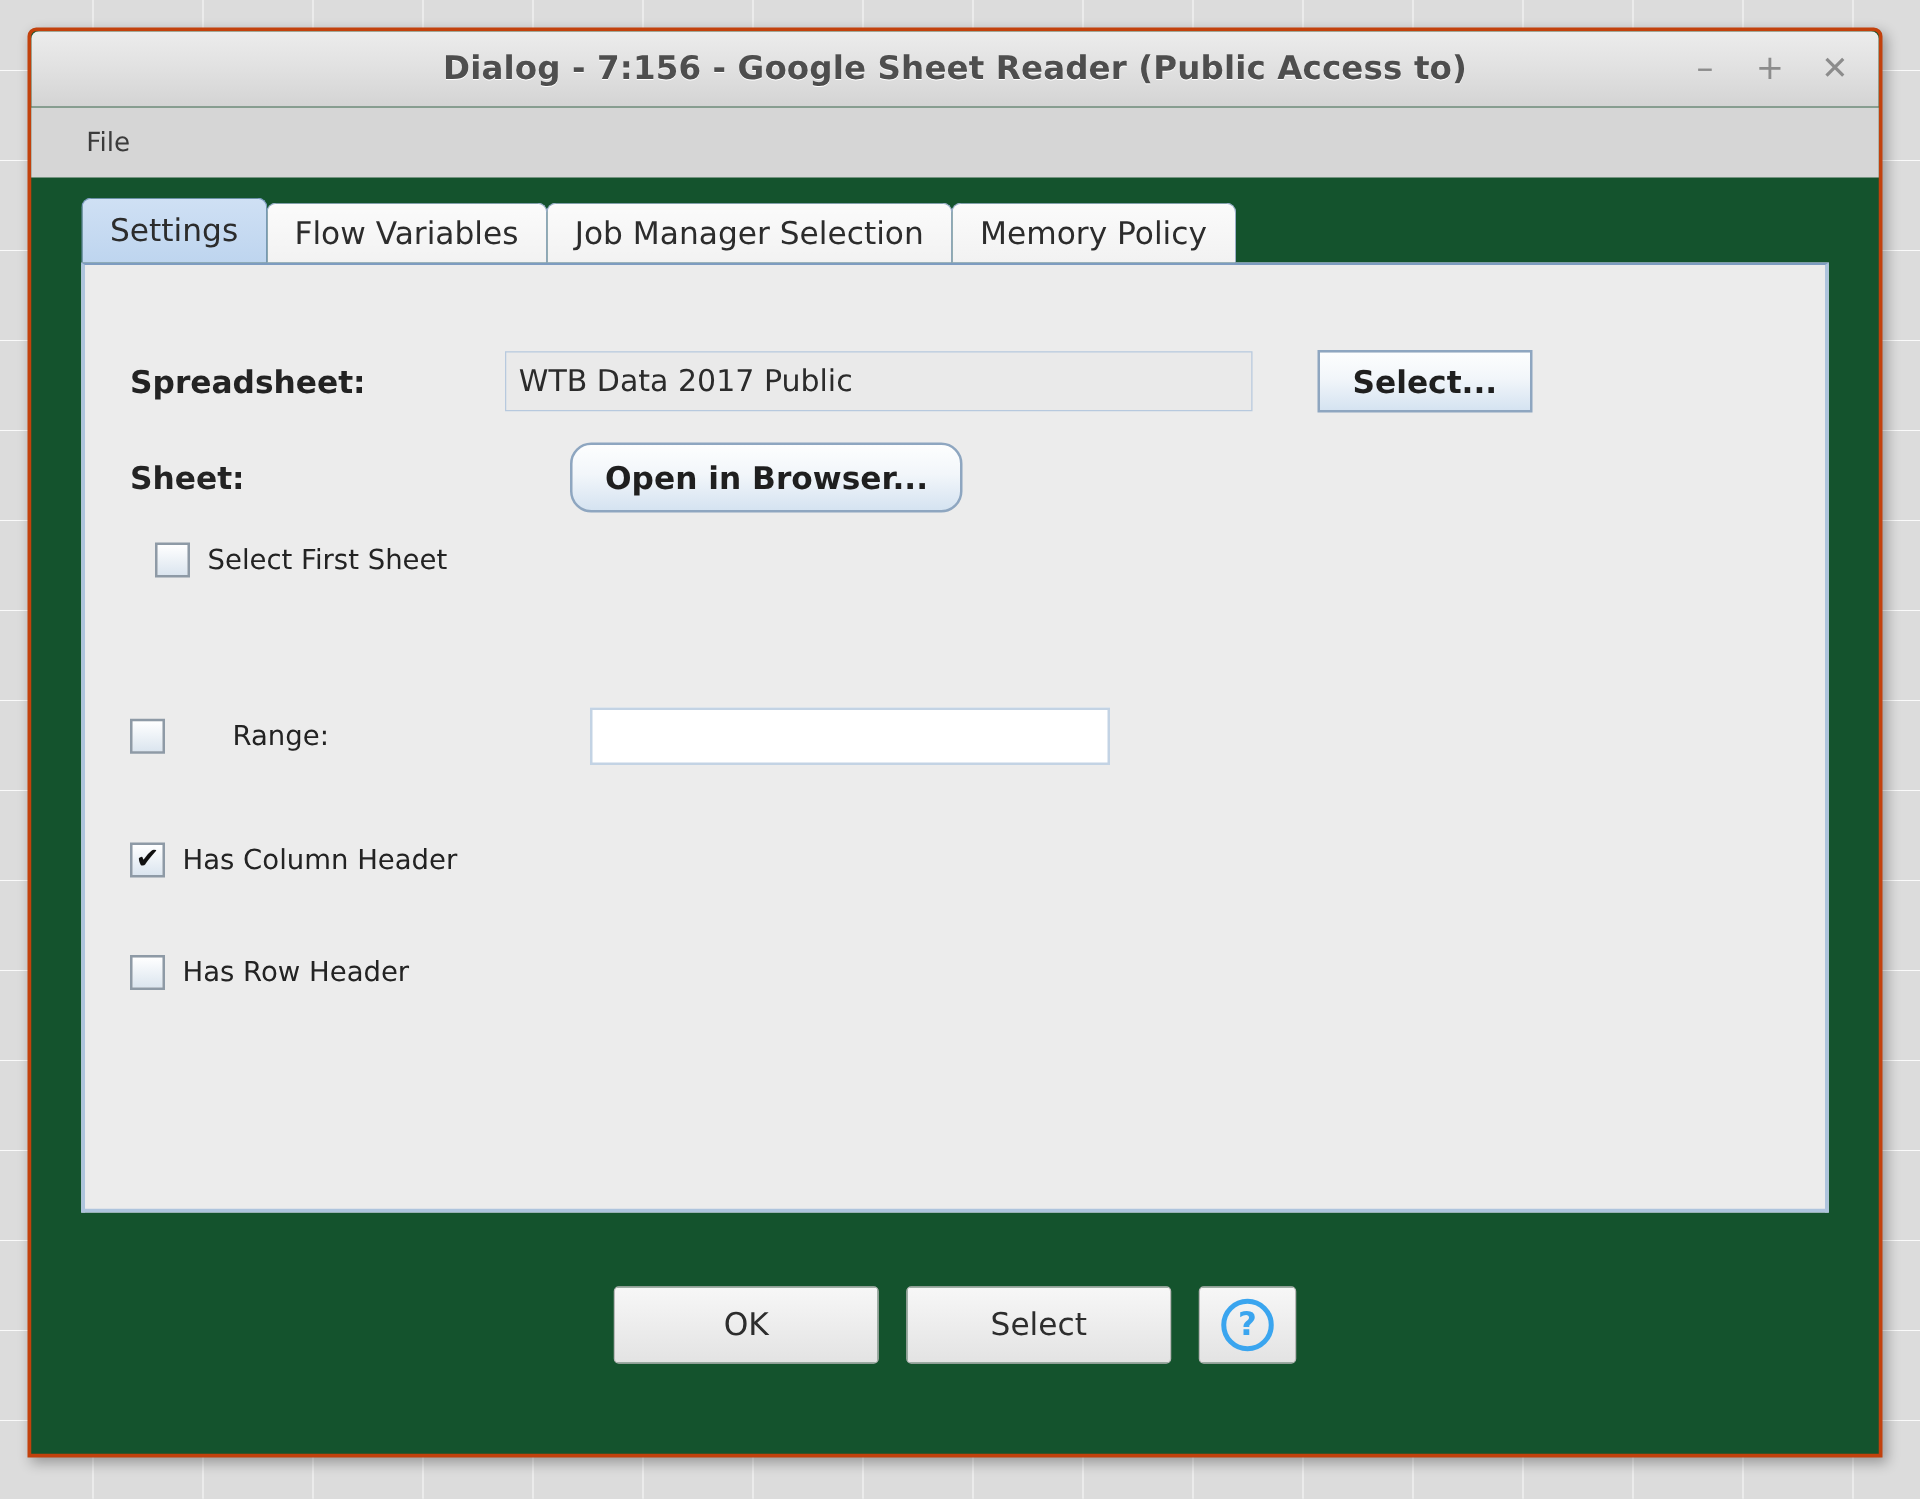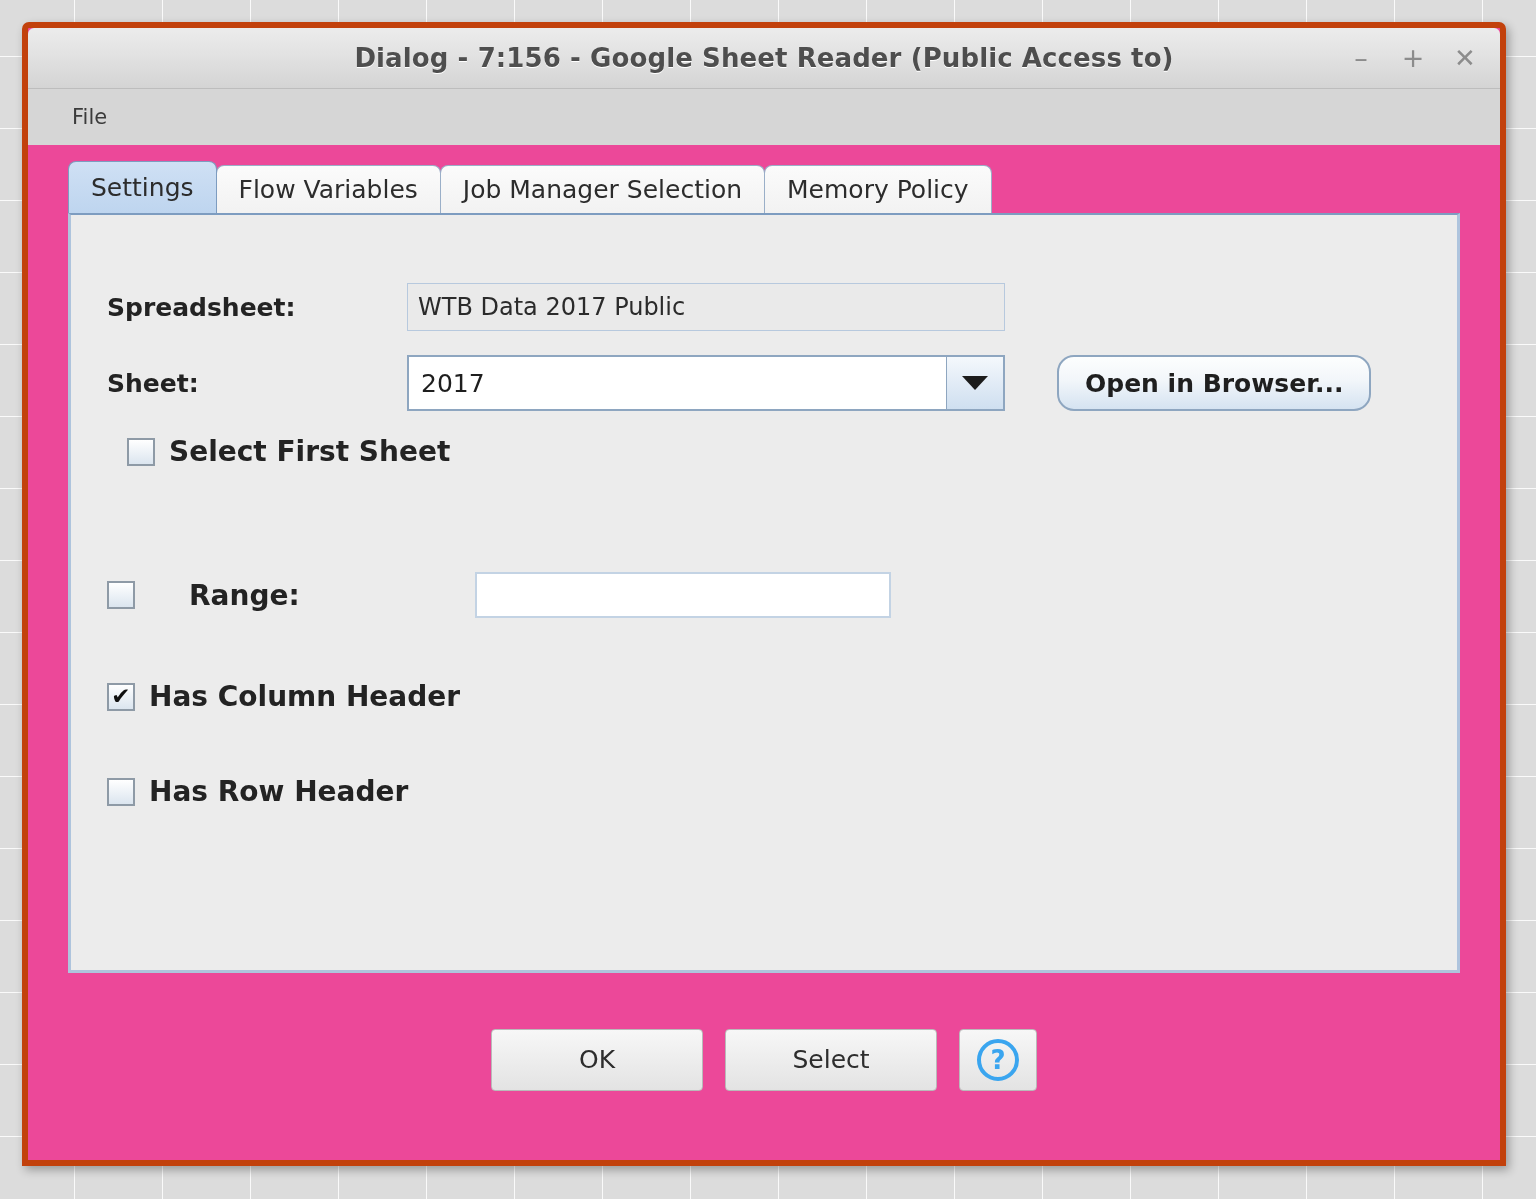--- a/index.html
+++ b/index.html
@@ -26,22 +26,22 @@
     background-position: -14px -16px;
   }
 
   
   #dialog {
     position: absolute;
     left: 22px;
     top: 22px;
     width: 1484px;
     height: 1144px;
-    background: #ec4899;
-    border: 6px solid #c2410c;
+    background: #14532d;
+    border: 3px solid #c2410c;
     border-radius: 7px 7px 0 0;
     box-shadow: 3px 4px 10px rgba(0,0,0,0.30);
     box-sizing: border-box;
     display: flex;
     flex-direction: column;
     justify-content: space-between;
   }
 
   
   .titlebar {
@@ -254,22 +254,22 @@
     content: "\2714";
     position: absolute;
     left: 50%;
     top: 50%;
     transform: translate(-50%, -52%);
     font-size: 23px;
     line-height: 1;
     color: #111;
   }
   .cb-label {
-    font-size: 28px;
-    font-weight: bold;
+    font-size: 22px;
+    font-weight: normal;
     color: #232323;
   }
 
   
   .buttonbar {
     flex: 1 1 auto;
     display: flex;
     align-items: center;
     justify-content: center;
     gap: 22px;
@@ -344,30 +344,25 @@
       <div class="tab">Memory Policy</div>
     </div>
   </div>
 
   <div class="tabpanel">
     <div class="panel-inner">
 
       <div class="row">
         <span class="lbl">Spreadsheet:</span>
         <div class="textfield" id="spreadsheet-field" placeholder="">WTB Data 2017 Public</div>
+        <div class="side-btn" id="select-button">Select...</div>
       </div>
 
       <div class="row">
         <span class="lbl">Sheet:</span>
-        <div class="combo">
-          <div class="combo-value">2017</div>
-          <div class="combo-arrow">
-            <span class="caret"></span>
-          </div>
-        </div>
         <div class="side-btn" id="open-browser-button">Open in Browser...</div>
       </div>
 
       <div class="checkrow" style="margin-left:20px;margin-top:18px;">
         <span class="cbox"></span>
         <span class="cb-label">Select First Sheet</span>
       </div>
 
       <div class="spacer-lg"></div>
 

